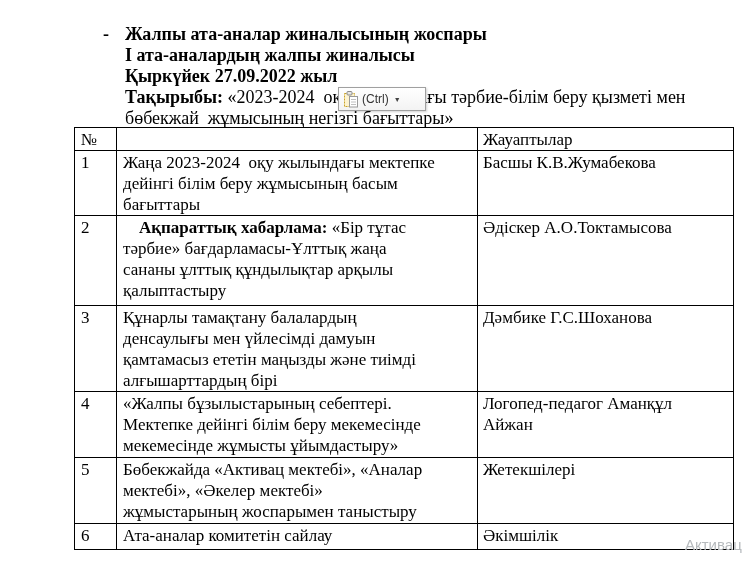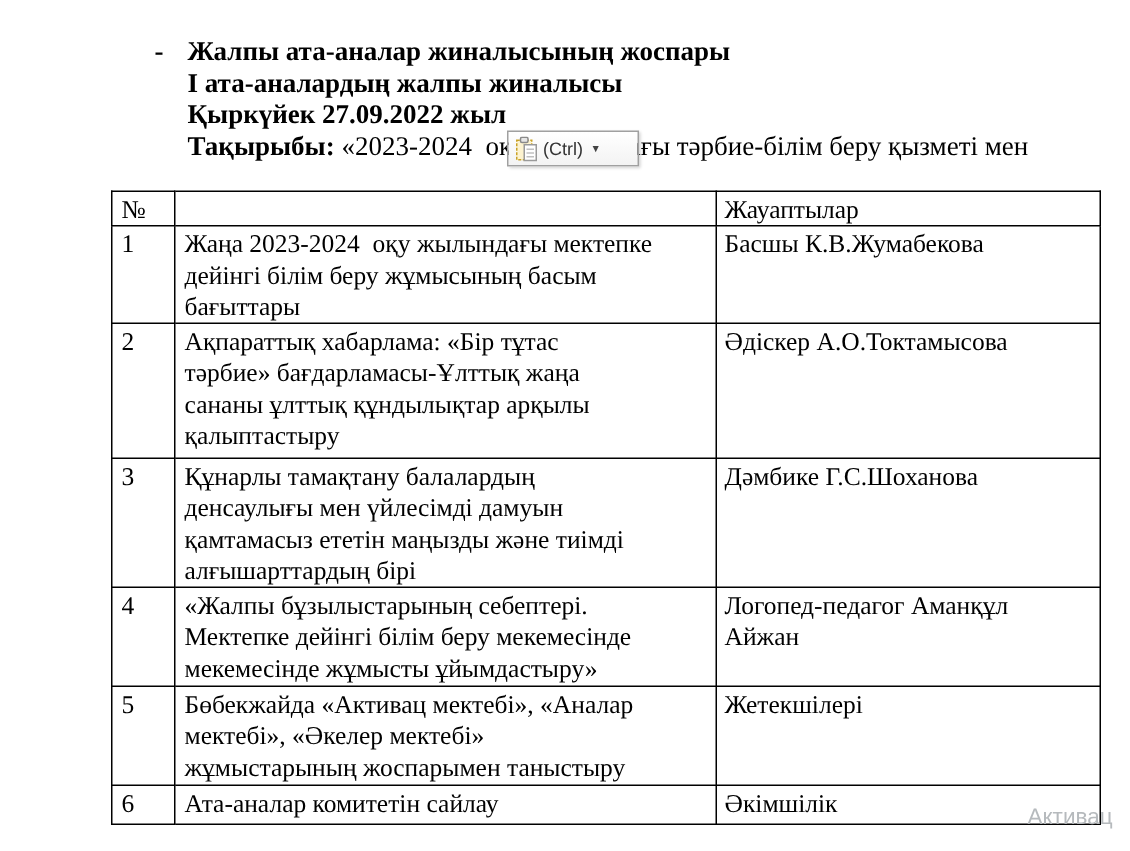--- a/index.html
+++ b/index.html
@@ -37,21 +37,21 @@
     border-collapse:collapse;table-layout:fixed;width:659px;
     font-size:17px;line-height:21px;color:#000;
   }
   .plan-table td{
     border:1px solid #000;vertical-align:top;
     padding:1px 6px 0 6px;overflow:hidden;
   }
   .plan-table td.num{padding-left:6px;}
   .plan-table td.resp{padding:1px 10px 0 5px;}
   .cell-line{white-space:pre;}
-  .lead-bold-cell{font-weight:normal;white-space:pre;}
+  .lead-bold-cell{font-weight:bold;white-space:pre;margin-left:16px;}
   .lead-rest-cell{white-space:pre;}
   tr.hr{height:21px;}
   tr.r1{height:62px;}
   tr.r2{height:90px;}
   tr.r3{height:85px;}
   tr.r4{height:66px;}
   tr.r5{height:66px;}
   tr.r6{height:26px;}
   
   .wm1{
@@ -68,20 +68,21 @@
 </head>
 <body>
 
 <div class="heading">
   <span class="bullet">-</span>
   <div class="h-lines">
     <div class="h-line">Жалпы ата-аналар жиналысының жоспары</div>
     <div class="h-line">І ата-аналардың жалпы жиналысы</div>
     <div class="h-line">Қыркүйек 27.09.2022 жыл</div>
     <div class="h-line normal"><span class="lead-bold">Тақырыбы:</span><span class="lead-rest"> «2023-2024  оқу жылындағы тәрбие-білім беру қызметі мен</span></div>
+    <div class="h-line normal">бөбекжай  жұмысының негізгі бағыттары»</div>
   </div>
 </div>
 
 <div class="paste-btn">
   <span style="display:inline-flex;">
     <svg width="16" height="17" viewBox="0 0 16 17">
       <rect x="1.5" y="2.5" width="10" height="13" fill="#fdf3cf" stroke="#c9a227" stroke-width="1" stroke-dasharray="2,1"></rect>
       <rect x="4" y="0.5" width="5" height="3.5" rx="1" fill="#e6e6e6" stroke="#8a8a8a" stroke-width="1"></rect>
       <rect x="6.5" y="5.5" width="8" height="10.5" fill="#ffffff" stroke="#9a9a9a" stroke-width="1"></rect>
       <line x1="8" y1="8.5" x2="13" y2="8.5" stroke="#c0c0c0" stroke-width="1"></line>

